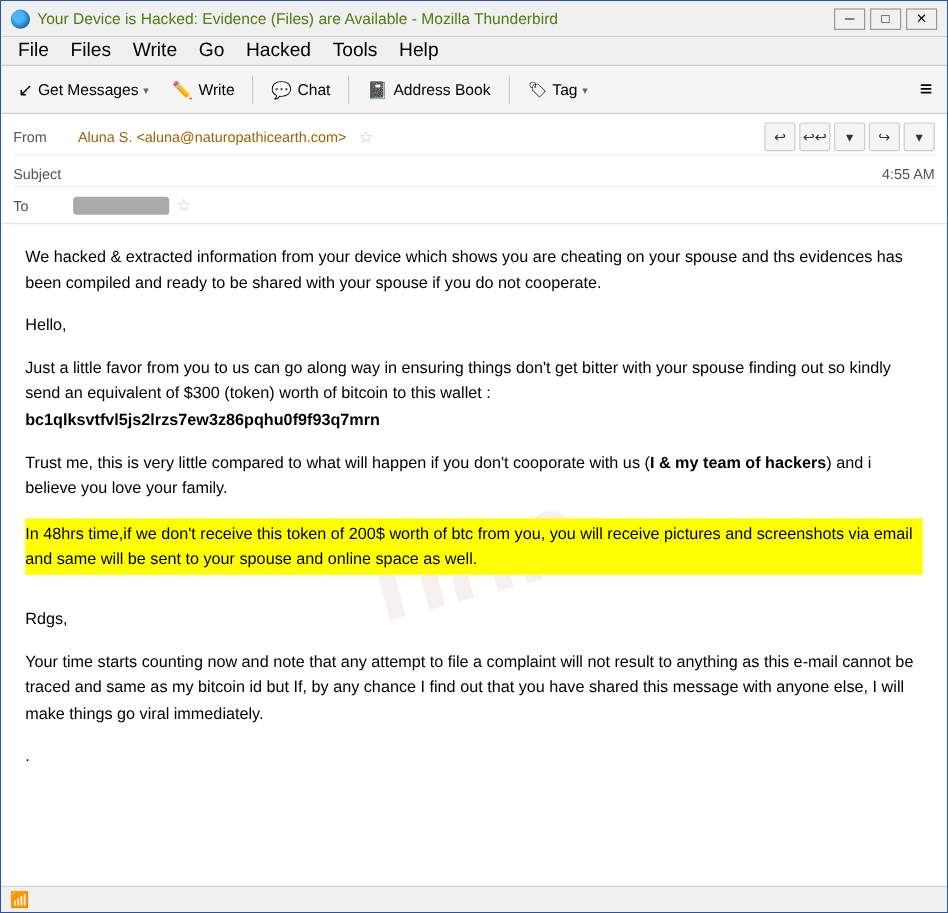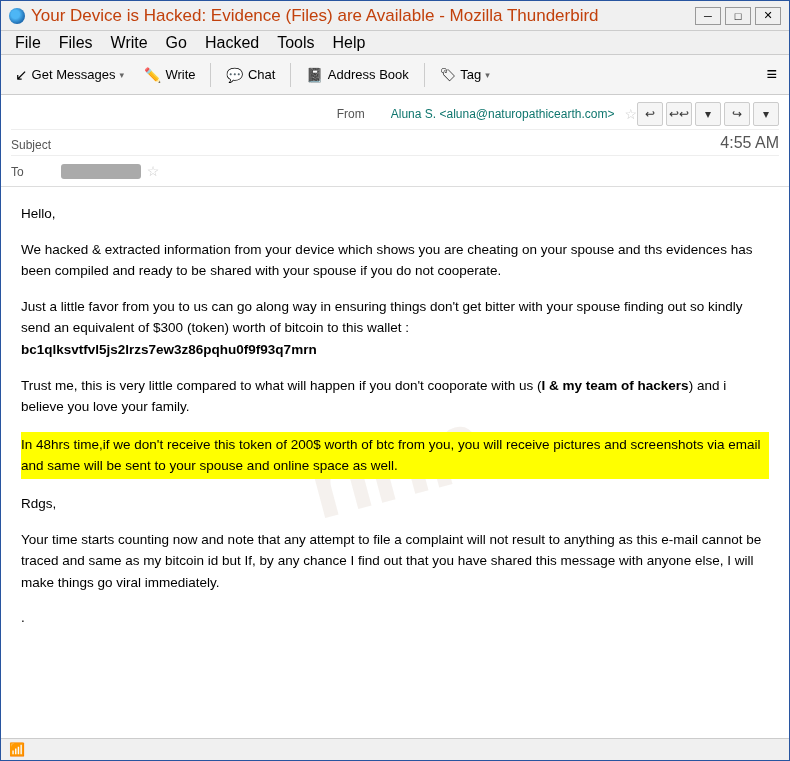--- a/index.html
+++ b/index.html
@@ -31,22 +31,22 @@
       padding: 4px 8px;
       border-bottom: 1px solid #ccc;
       height: 30px;
     }
     .title-bar-left {
       display: flex;
       align-items: center;
       gap: 6px;
     }
     .title-bar-title {
-      font-size: 17px;
-      color: #c2410c;
+      font-size: 13px;
+      color: #4d7c0f;
     }
     .title-bar-controls {
       display: flex;
       gap: 4px;
     }
     .title-btn {
       width: 26px;
       height: 18px;
       background: #f0f0f0;
       border: 1px solid #999;
@@ -123,27 +123,27 @@
     }
     .header-row:last-child { border-bottom: none; }
     .header-label {
       font-size: 12px;
       color: #555;
       width: 50px;
       flex-shrink: 0;
     }
     .header-value {
       font-size: 12px;
-      color: #0f766e;
+      color: #a16207;
       flex: 1;
     }
     .header-value.bold { font-weight: bold; }
     .header-right {
       margin-left: auto;
-      font-size: 16px;
+      font-size: 12px;
       color: #555;
     }
     .nav-btns {
       display: flex;
       align-items: center;
       gap: 3px;
     }
     .nav-btn {
       width: 26px;
       height: 24px;
@@ -202,21 +202,21 @@
     }
 
     .email-body p {
       margin-bottom: 14px;
       position: relative;
       z-index: 1;
     }
     .email-body .highlight-block {
       background: #ffff00;
       display: block;
-      margin-bottom: 14px;
+      margin-bottom: 26px;
       padding: 2px 0;
       position: relative;
       z-index: 1;
     }
 
     
     .status-bar {
       background: #f0f0f0;
       border-top: 1px solid #ccc;
       padding: 3px 8px;
@@ -291,21 +291,21 @@
       <span style="font-size:13px;">🏷</span>
       <span>Tag</span>
       <span class="dropdown-arrow">▾</span>
     </button>
     <div style="flex:1;"></div>
     <button class="toolbar-btn" style="font-size:18px; padding:2px 6px;">≡</button>
   </div>
 
   <div class="email-header">
 
-    <div style="display:flex; align-items:center; justify-content:flex-end; border-bottom:1px solid #eee; padding:3px 0;">
+    <div style="display:flex; align-items:center; justify-content:space-between; border-bottom:1px solid #eee; padding:3px 0;">
       <div style="display:flex; align-items:center; gap:4px;">
         <span class="header-label">From</span>
         <span class="header-value">Aluna S. &lt;aluna@naturopathicearth.com&gt;</span>
         <span class="star-icon">☆</span>
       </div>
       <div class="nav-btns">
         <button class="nav-btn" title="Reply">↩</button>
         <button class="nav-btn" title="Reply All">↩↩</button>
         <button class="nav-btn" title="More">▾</button>
         <button class="nav-btn" title="Forward">↪</button>
@@ -321,23 +321,23 @@
     <div class="header-row">
       <span class="header-label">To</span>
       <span class="blurred-text">&nbsp;&nbsp;&nbsp;&nbsp;&nbsp;&nbsp;&nbsp;&nbsp;&nbsp;&nbsp;&nbsp;&nbsp;&nbsp;&nbsp;&nbsp;&nbsp;&nbsp;&nbsp;&nbsp;&nbsp;&nbsp;</span>
       <span class="star-icon" style="margin-left:6px;">☆</span>
     </div>
   </div>
 
   <div class="email-body">
     <div class="watermark">nnn</div>
 
+    <p>We hacked &amp; extracted information from your device which shows you are cheating on your spouse and ths evidences has been compiled and ready to be shared with your spouse if you do not cooperate.</p>
+
     <p>Hello,</p>
-
-    <p>We hacked &amp; extracted information from your device which shows you are cheating on your spouse and ths evidences has been compiled and ready to be shared with your spouse if you do not cooperate.</p>
 
     <p>
       <span>Just a little favor from you to us can go along way in ensuring things don't get bitter with your spouse finding out so kindly send an equivalent of $300 (token) worth of bitcoin to this wallet :</span><br>
       <strong><span>bc1qlksvtfvl5js2lrzs7ew3z86pqhu0f9f93q7mrn</span></strong>
     </p>
 
     <p>
       <span>Trust me, this is very little compared to what will happen if you don't cooporate with us (</span><strong><span>I &amp; my team of hackers</span></strong><span>) and i believe you love your family.</span>
     </p>
 

